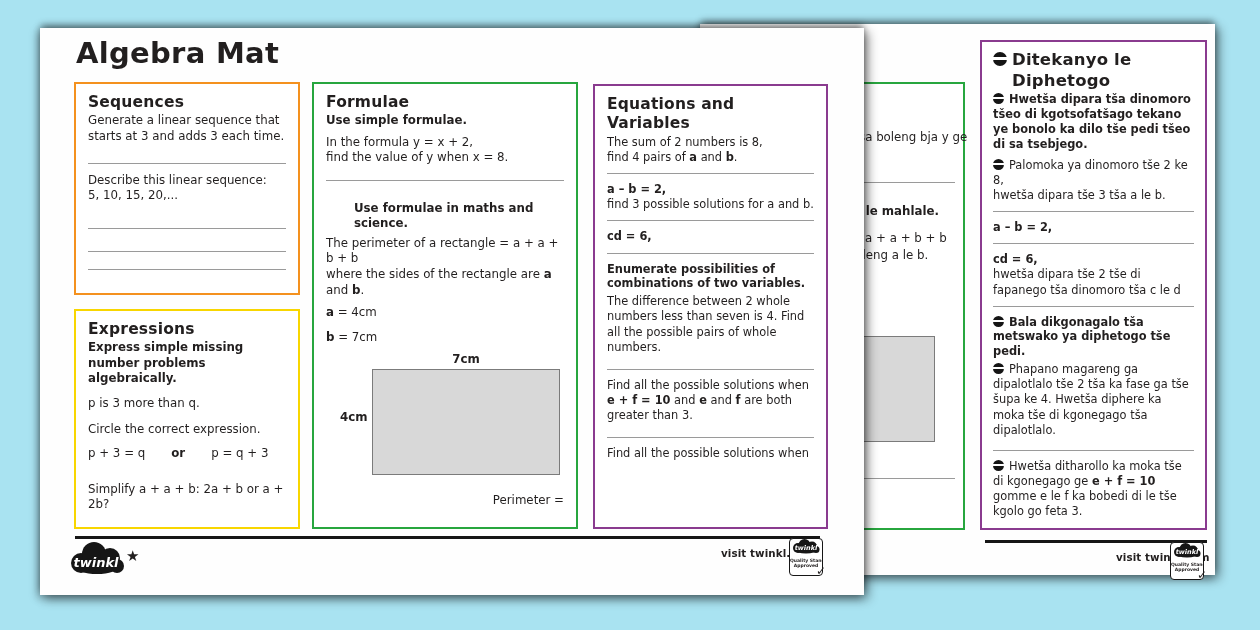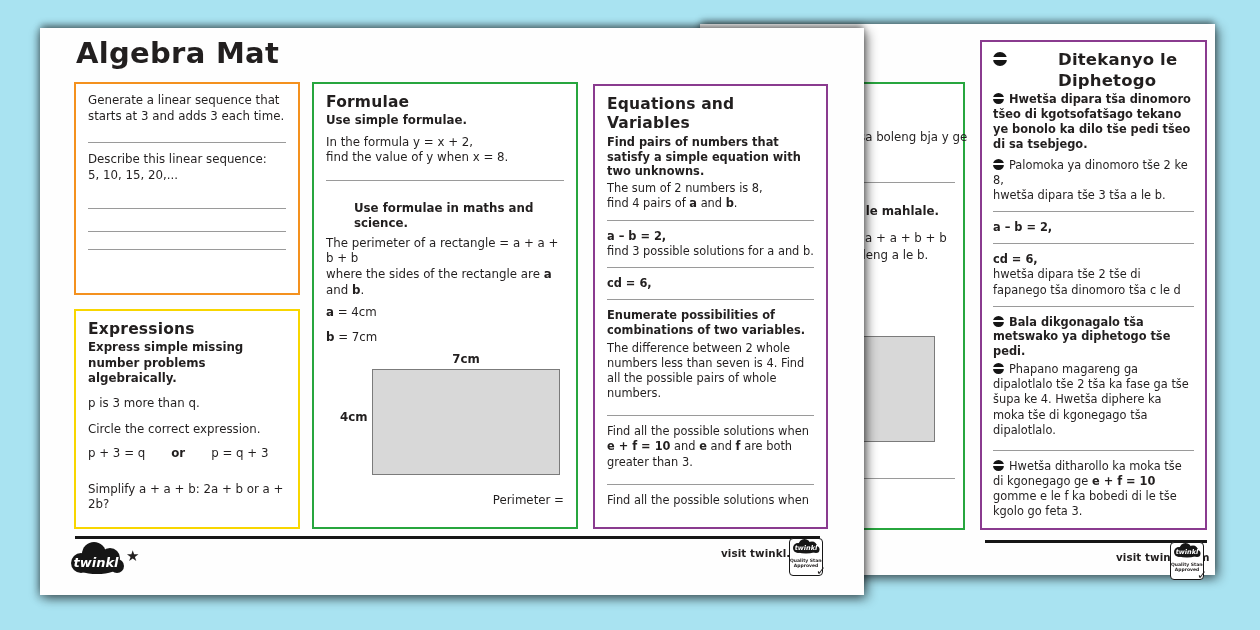--- a/index.html
+++ b/index.html
@@ -29,21 +29,21 @@
   .toplabel{width:188px;text-align:center;font-size:11.8px;font-weight:bold;margin:2px 0 3px 0;}
   .perim{display:flex;align-items:flex-end;font-size:11.8px;margin-top:18px;flex-direction:column;}
   .perim .ansline{flex:1;margin-left:6px;margin-bottom:2px;}
   .blackline{position:absolute;background:#161616;height:3px;}
   .visit{position:absolute;font-size:10.3px;font-weight:bold;letter-spacing:.1px;}
   .star{position:absolute;font-size:15px;}
   .dot{display:inline-block;width:11px;height:11px;border-radius:50%;
        background:linear-gradient(#151515 0 38%,#ffffff 38% 58%,#151515 58% 100%);
        vertical-align:-1px;margin-right:5px;flex:0 0 auto;}
   .dot.big{width:14px;height:14px;vertical-align:-2px;}
-  .iconrow{display:flex;align-items:flex-start;gap:46px;}
+  .iconrow{display:flex;align-items:flex-start;}
   .iconrow .dot{margin-top:2px;}
   .badge{position:absolute;width:34px;height:38px;border:1.6px solid #161616;border-radius:4px;
          background:#fff;overflow:visible;text-align:center;box-sizing:border-box;}
   .badge .tiny{font-size:4.5px;line-height:1.15;font-weight:bold;white-space:nowrap;overflow:hidden;}
   .badge .check{position:absolute;right:-4px;bottom:-3px;font-size:12px;font-weight:bold;}
   .frag{position:absolute;font-size:11.8px;line-height:1.3;white-space:nowrap;}
   svg text{font-family:"DejaVu Sans","Liberation Sans",sans-serif;}
 </style>
 </head>
 <body>
@@ -112,20 +112,21 @@
       <div class="tiny">Approved</div>
       <span class="check">✓</span>
     </div>
   </div>
 
   <div class="page" style="left:40px;top:28px;width:824px;height:567px;z-index:2;">
 
     <h1 style="position:absolute;left:36px;top:8px;margin:0;font-size:29px;letter-spacing:.3px;">Algebra Mat</h1>
 
     <div class="box" style="left:34px;top:54px;width:226px;height:213px;border:2.5px solid #f4911e;">
+      <div class="h">Sequences</div>
       <p class="t">Generate a linear sequence that starts at 3 and adds 3 each time.</p>
       <div class="ansline" style="margin-top:18px;"></div>
       <p class="t" style="margin-top:9px;">Describe this linear sequence:</p>
       <p class="t">5, 10, 15, 20,...</p>
       <div class="ansline" style="margin-top:24px;"></div>
       <div class="ansline" style="margin-top:22px;"></div>
       <div class="ansline" style="margin-top:17px;"></div>
     </div>
 
     <div class="box" style="left:34px;top:281px;width:226px;height:220px;border:2.5px solid #f8d600;">
@@ -167,21 +168,20 @@
         <div class="sidelabel" style="top:58px;">4cm</div>
       </div>
       <div class="perim">
         <span>Perimeter =</span>
         <div class="ansline"></div>
       </div>
     </div>
 
     <div class="box" style="left:553px;top:56px;width:235px;height:445px;border:2.5px solid #8a3b8f;font-size:11.4px;">
       <div class="h">Equations and Variables</div>
-      <p class="sub" style="margin-bottom:2px;font-size:11.4px;">Find pairs of numbers that satisfy a simple equation with two unknowns.</p>
       <p class="t" style="font-size:11.4px;">
         <span>The sum of 2 numbers is 8,</span><br>
         <span>find 4 pairs of </span><span class="b">a</span><span> and </span><span class="b">b</span><span>.</span>
       </p>
       <div class="divider"></div>
       <p class="t b" style="font-size:11.4px;">a – b = 2,</p>
       <p class="t" style="font-size:11.4px;">find 3 possible solutions for a and b.</p>
       <div class="divider"></div>
       <p class="t b" style="font-size:11.4px;">cd = 6,</p>
       <div class="divider"></div>

